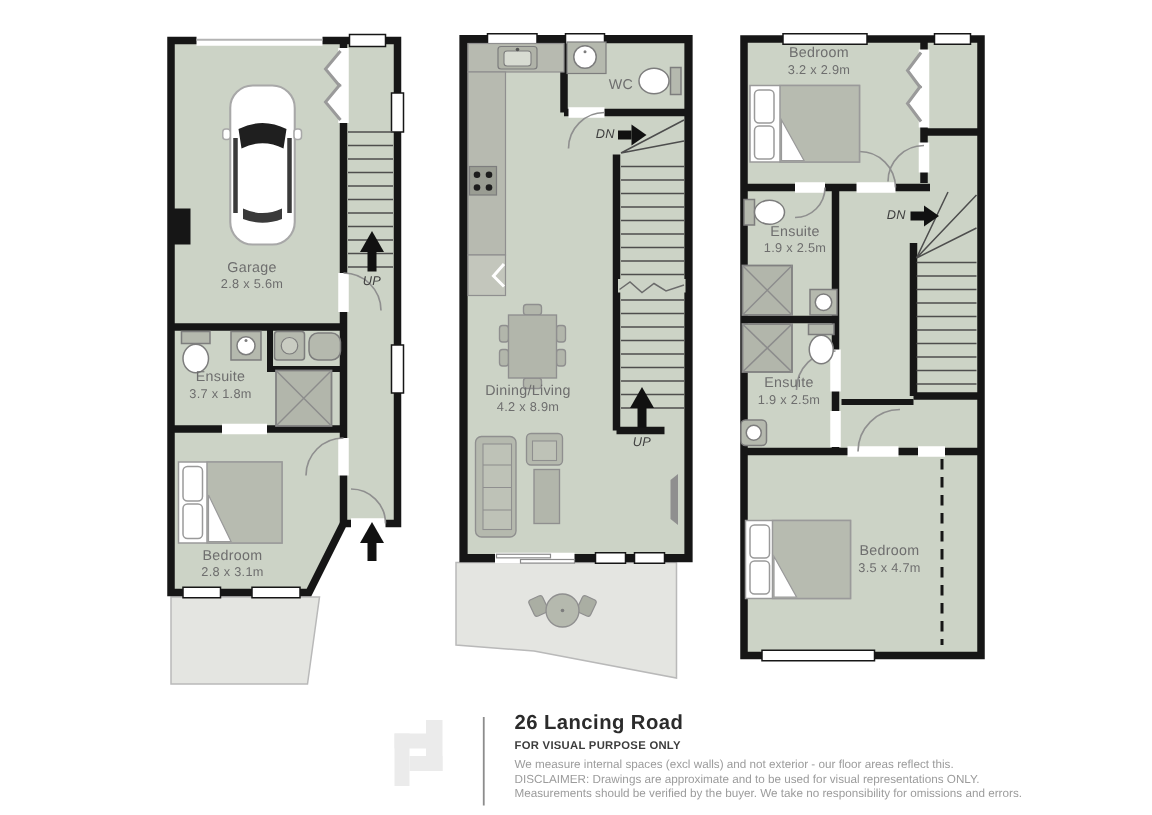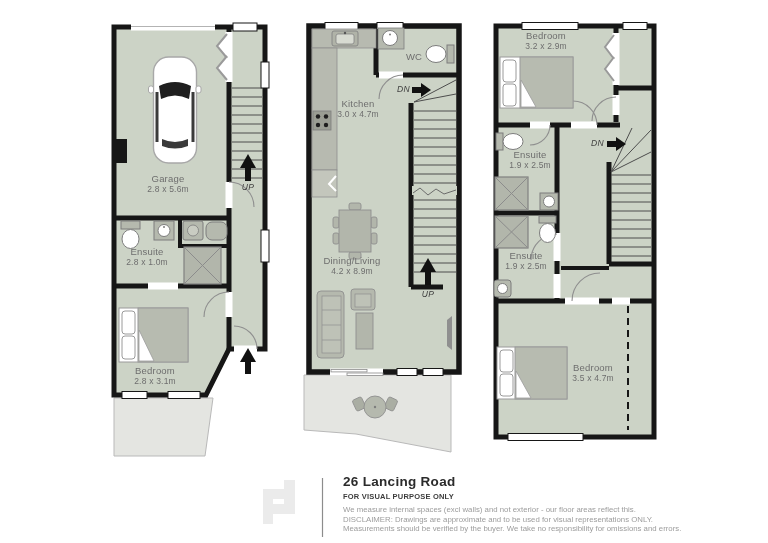--- a/index.html
+++ b/index.html
@@ -316,32 +316,28 @@
   </g>
   <line x1="322.5" y1="478" x2="322.5" y2="537" stroke="#8c8c8c" stroke-width="1.2"></line>
 </svg>
 
 <div class="rlabel" style="left:128px;top:173px;width:80px;">
   <div class="nm">Garage</div>
   <div class="dm">2.8 x 5.6m</div>
 </div>
 <div class="rlabel" style="left:109px;top:246px;width:76px;">
   <div class="nm">Ensuite</div>
-  <div class="dm">2.8 x 1.0m</div>
+  <div class="dm">3.7 x 1.8m</div>
 </div>
 <div class="rlabel" style="left:115px;top:365px;width:80px;">
   <div class="nm">Bedroom</div>
   <div class="dm">2.8 x 3.1m</div>
 </div>
 <div class="slabel center" style="left:237px;top:182px;width:22px;">UP</div>
 
-<div class="rlabel" style="left:318px;top:98px;width:80px;">
-  <div class="nm">Kitchen</div>
-  <div class="dm">3.0 x 4.7m</div>
-</div>
 <div class="rlabel" style="left:399px;top:51px;width:30px;">
   <div class="nm">WC</div>
 </div>
 <div class="rlabel" style="left:311px;top:255px;width:82px;">
   <div class="nm">Dining/Living</div>
   <div class="dm">4.2 x 8.9m</div>
 </div>
 <div class="slabel right" style="left:384px;top:84px;width:26px;">DN</div>
 <div class="slabel center" style="left:417px;top:289px;width:22px;">UP</div>
 

